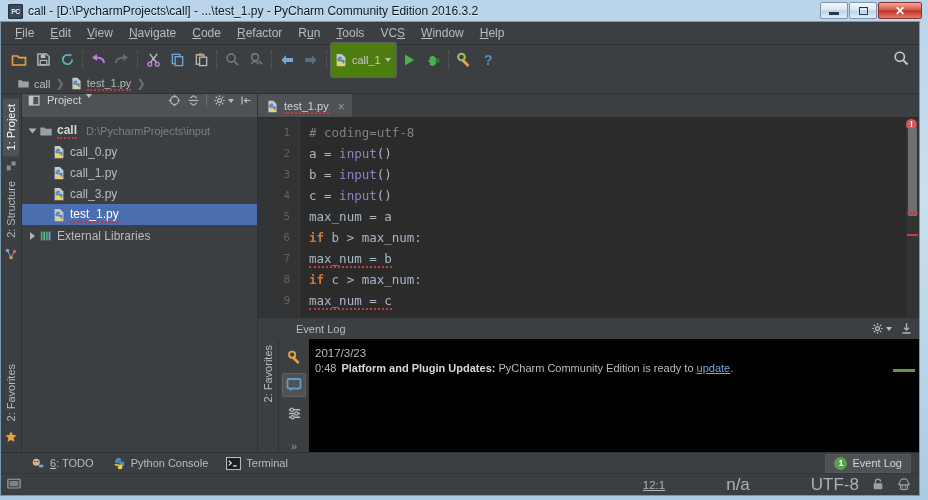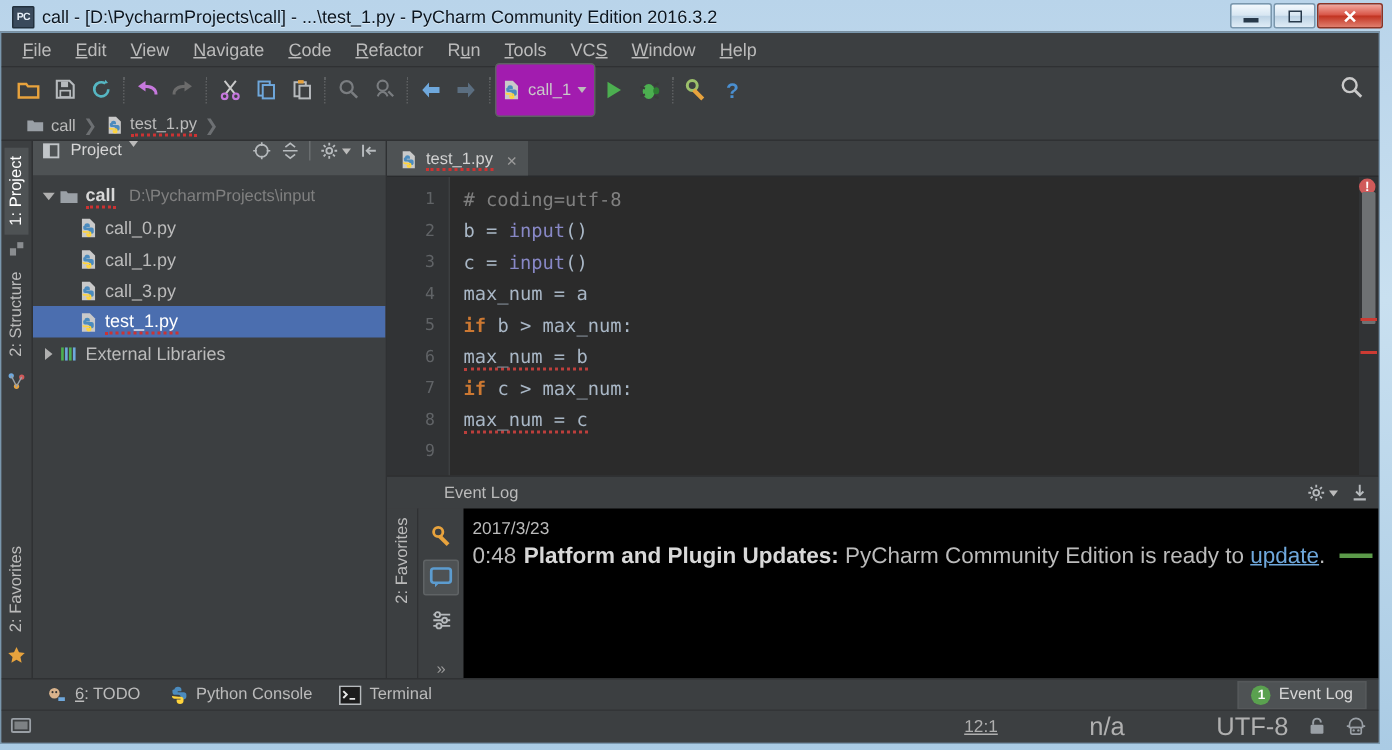--- a/index.html
+++ b/index.html
@@ -75,21 +75,21 @@
     padding: 0 6px; flex: 0 0 29px; position: relative;
   }
   .tbtn {
     width: 24px; height: 22px; display: flex; align-items: center;
     justify-content: center; border-radius: 2px;
   }
   .tsep { width:1px; height:18px; border-left:1px dotted #5c5f61; margin:0 3px; }
   .runcfg {
     display: flex; align-items: center; gap: 4px; height: 36px;
     border: 1px solid #5e6163; border-radius: 3px; padding: 0 5px 0 3px;
-    background: #a21caf;
+    background: #4d7c0f;
   }
   .runcfg .lbl { font-size: 11px; color: #c9c9c9; }
   .caret-d { width:0;height:0;border-left:3.5px solid transparent;border-right:3.5px solid transparent;border-top:4px solid #bbb; }
   .search-glass { position:absolute; right:10px; top:5px; }
 
   
   .breadcrumb {
     height: 20px; background: #3c3f41; display: flex; align-items: center;
     padding-left: 16px; gap: 2px; flex: 0 0 20px;
     border-bottom: 1px solid #2f3133;
@@ -207,21 +207,21 @@
   }
   .el-icons {
     width: 30px; flex: 0 0 30px; background: #3c3f41;
     display: flex; flex-direction: column; align-items: center;
     gap: 4px; padding-top: 6px;
   }
   .el-ibtn { width: 24px; height: 24px; display:flex; align-items:center; justify-content:center; border-radius:2px; }
   .el-ibtn.sel { background: #4e5254; border: 1px solid #5f6365; }
   .el-content { flex: 1; background: #000000; padding: 8px 10px 0 6px; position: relative; min-width: 0; }
   .el-date { font-size: 11.5px; color: #bbbbbb; margin-bottom: 3px; }
-  .el-line { font-size: 15px; color: #bbbbbb; white-space: nowrap; }
+  .el-line { font-size: 11px; color: #bbbbbb; white-space: nowrap; }
   .el-time { color: #bbbbbb; margin-right: 5px; }
   .el-bold { font-weight: bold; color: #d8d8d8; }
   .el-link { color: #6fa8dc; text-decoration: underline; }
   .el-greenmark { position:absolute; right: 4px; top: 30px; width: 22px; height: 3px; background: #5c9a4a; }
   .el-expand { font-size: 11px; color: #9a9a9a; }
 
   
   .bottombar {
     height: 21px; flex: 0 0 21px; background: #3c3f41;
     display: flex; align-items: center; padding-left: 30px; gap: 18px;
@@ -573,20 +573,21 @@
             <div>3</div>
             <div>4</div>
             <div>5</div>
             <div>6</div>
             <div>7</div>
             <div>8</div>
             <div>9</div>
           </div>
           <div class="code" id="code-area">
               <div class="ln"><span class="cm"># coding=utf-8</span></div>
+              <div class="ln"><span class="id">a = </span><span class="fn">input</span><span class="id">()</span></div>
               <div class="ln"><span class="id">b = </span><span class="fn">input</span><span class="id">()</span></div>
               <div class="ln"><span class="id">c = </span><span class="fn">input</span><span class="id">()</span></div>
               <div class="ln"><span class="id">max_num = a</span></div>
               <div class="ln"><span class="kw">if</span><span class="id"> b &gt; max_num:</span></div>
               <div class="ln"><span class="id err-u">max_num = b</span></div>
               <div class="ln"><span class="kw">if</span><span class="id"> c &gt; max_num:</span></div>
               <div class="ln"><span class="id err-u">max_num = c</span></div>
             </div>
           <div class="stripe">
             <div class="err-dot">!</div>

